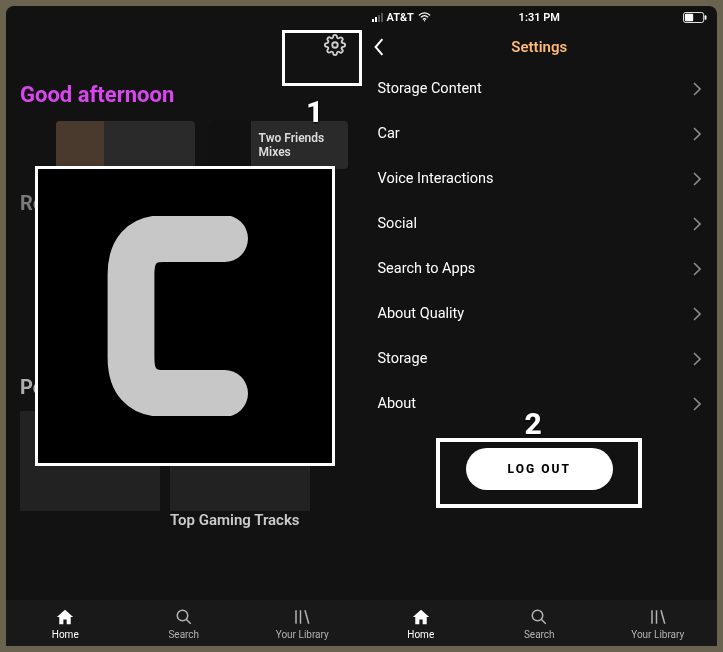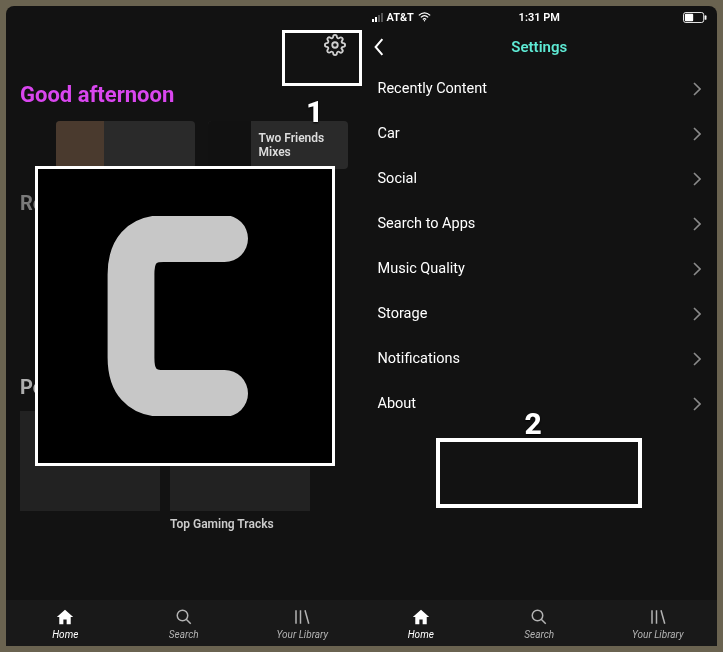--- a/index.html
+++ b/index.html
@@ -50,21 +50,21 @@
     display: flex; align-items: center; gap: 8px;
     overflow: hidden; font-size: 12px; font-weight: 600; color:#ddd;
   }
   .tile .thumb { width: 48px; height: 48px; background: #4a3a2e; }
   .tile.dark .thumb { background: #111; }
   .section-label { font-size: 20px; font-weight: 700; margin-top: 22px; color: #7a7a7a; }
   .section-label.pop { margin-top: 160px; color:#aeaeae;}
   .row-scroller { display: flex; gap: 10px; margin-top: 12px; }
   .card { width: 140px; }
   .card .art { width: 100%; height: 100px; background: #222; }
-  .card .label { font-size: 12px; color: #ccc; margin-top: 6px; font-weight:600; }
+  .card .label { font-size: 15px; color: #ccc; font-weight:600; }
 
   .big-overlay {
     position: absolute; left: 29px; top: 160px;
     width: 300px; height: 300px;
     background: #000; border: 3px solid #fff;
     display: flex; align-items: center; justify-content: center;
     z-index: 6;
   }
   
   .callout {
@@ -75,21 +75,21 @@
   .callout.n2 { position:absolute; left: 163px; top: 481px; color:#fff; }
 
   
   .navbar {
     height: 38px; display: flex; align-items: center; justify-content: center; position: relative;
   }
   .navbar .back {
     position: absolute; left: 6px; top: 8px; width: 22px; height: 22px;
     display: flex; align-items: center; justify-content: center;
   }
-  .navbar .title { font-size: 15px; font-weight: 600; color:#5eead4; }
+  .navbar .title { font-size: 15px; font-weight: 600; color:#fdba74; }
   .settings-list { }
   .settings-row {
     display: flex; align-items: center; justify-content: space-between;
     height: 45px; padding: 0 16px; font-size: 14.5px; color: #fff;
   }
   .chevron { color: #888; display:flex; }
   .logout-wrap { display: flex; justify-content: center; margin-top: 22px; position: relative; padding-bottom:14px;}
   .logout-btn {
     background: #fff; color: #000;
     padding: 14px 42px; border-radius: 999px;
@@ -102,21 +102,21 @@
 
   
   .tabbar {
     position: absolute; left: 6px; right: 6px; bottom: 6px; height: 46px;
     background: #191919; display: flex;
   }
   .tabbar .half { flex: 1; display: flex; }
   .tab {
     flex: 1; display: flex; flex-direction: column;
     align-items: center; justify-content: center;
-    gap: 2px; color: #b3b3b3; font-size: 10px; font-style: italic;
+    gap: 2px; color: #b3b3b3; font-size: 10px;
   }
   .tab.active { color: #fff; }
   .tab .ticon { width: 22px; height: 20px; display:flex; align-items:center; justify-content:center; }
 </style>
 </head>
 <body>
 
 <div class="screens">
 
   <div class="phone left">
@@ -205,88 +205,89 @@
       <div class="back">
         <svg width="12" height="18" viewBox="0 0 10 16" fill="none" stroke="#fff" stroke-width="1.8">
             <path d="M8 1 L2 8 L8 15"></path>
           </svg>
       </div>
       <div class="title">Settings</div>
     </div>
 
     <div class="settings-list">
       <div class="settings-row">
-          <span>Recently Content</span>
+          <span>Storage Content</span>
           <span class="chevron">
             <svg width="8" height="14" viewBox="0 0 8 14" fill="none" stroke="#8a8a8a" stroke-width="1.6">
               <path d="M1 1 L7 7 L1 13"></path>
             </svg>
           </span>
         </div>
       <div class="settings-row">
           <span>Car</span>
           <span class="chevron">
             <svg width="8" height="14" viewBox="0 0 8 14" fill="none" stroke="#8a8a8a" stroke-width="1.6">
               <path d="M1 1 L7 7 L1 13"></path>
             </svg>
           </span>
         </div>
       <div class="settings-row">
+          <span>Voice Interactions</span>
+          <span class="chevron">
+            <svg width="8" height="14" viewBox="0 0 8 14" fill="none" stroke="#8a8a8a" stroke-width="1.6">
+              <path d="M1 1 L7 7 L1 13"></path>
+            </svg>
+          </span>
+        </div>
+      <div class="settings-row">
           <span>Social</span>
           <span class="chevron">
             <svg width="8" height="14" viewBox="0 0 8 14" fill="none" stroke="#8a8a8a" stroke-width="1.6">
               <path d="M1 1 L7 7 L1 13"></path>
             </svg>
           </span>
         </div>
       <div class="settings-row">
           <span>Search to Apps</span>
           <span class="chevron">
             <svg width="8" height="14" viewBox="0 0 8 14" fill="none" stroke="#8a8a8a" stroke-width="1.6">
               <path d="M1 1 L7 7 L1 13"></path>
             </svg>
           </span>
         </div>
       <div class="settings-row">
-          <span>Music Quality</span>
+          <span>About Quality</span>
           <span class="chevron">
             <svg width="8" height="14" viewBox="0 0 8 14" fill="none" stroke="#8a8a8a" stroke-width="1.6">
               <path d="M1 1 L7 7 L1 13"></path>
             </svg>
           </span>
         </div>
       <div class="settings-row">
           <span>Storage</span>
-          <span class="chevron">
-            <svg width="8" height="14" viewBox="0 0 8 14" fill="none" stroke="#8a8a8a" stroke-width="1.6">
-              <path d="M1 1 L7 7 L1 13"></path>
-            </svg>
-          </span>
-        </div>
-      <div class="settings-row">
-          <span>Notifications</span>
           <span class="chevron">
             <svg width="8" height="14" viewBox="0 0 8 14" fill="none" stroke="#8a8a8a" stroke-width="1.6">
               <path d="M1 1 L7 7 L1 13"></path>
             </svg>
           </span>
         </div>
       <div class="settings-row">
           <span>About</span>
           <span class="chevron">
             <svg width="8" height="14" viewBox="0 0 8 14" fill="none" stroke="#8a8a8a" stroke-width="1.6">
               <path d="M1 1 L7 7 L1 13"></path>
             </svg>
           </span>
         </div>
     </div>
 
     <div class="logout-wrap">
       <div class="callout n2" style="top:-42px;">2</div>
       <div class="logout-highlight"></div>
+      <div class="logout-btn">LOG OUT</div>
     </div>
   </div>
 </div>
 
 <div class="tabbar">
   <div class="half">
     <div class="tab active">
       <span class="ticon">
           <svg width="20" height="18" viewBox="0 0 24 22" fill="#fff">
             <path d="M12 2 L2 11 H5 V20 H10 V14 H14 V20 H19 V11 H22 Z"></path>

